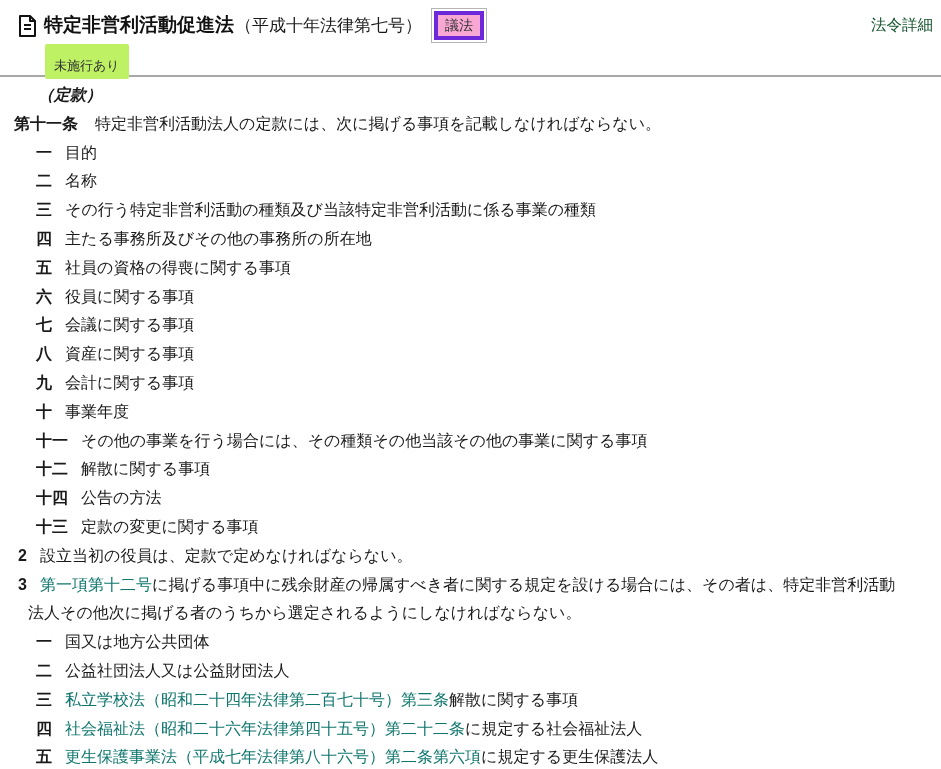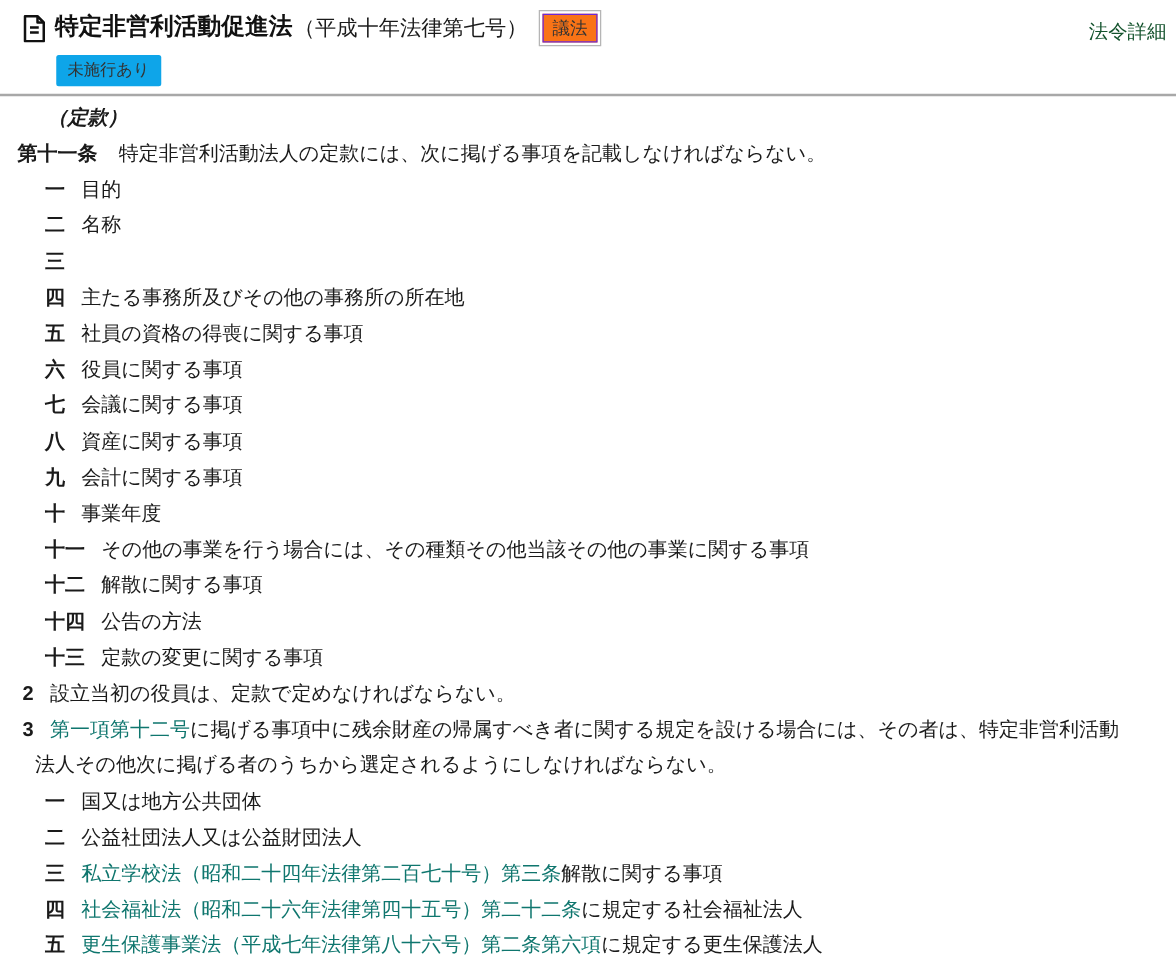--- a/index.html
+++ b/index.html
@@ -37,44 +37,44 @@
   .law-number {
     font-size: 17px;
     color: #1a1a1a;
     margin-left: 1px;
   }
   .giho-badge {
     display: inline-block;
     margin-left: 12px;
     font-size: 14px;
     color: #333333;
-    border: 1px solid #6d28d9;
+    border: 4px solid #6d28d9;
     outline: 1px solid #b5b5b5;
     outline-offset: 2px;
     padding: 1px 7px 2px 7px;
-    background: #f97316;
+    background: #f9a8d4;
     line-height: 1.3;
   }
   .detail-link {
     position: absolute;
     right: 8px; top: 15px;
     font-size: 15.5px;
     color: #14532d;
     text-decoration: none;
     cursor: pointer;
   }
 
   
   .tag-row { padding: 4px 0 0 45px; height: 33px; }
   .status-tag {
     display: inline-block;
-    background: #0ea5e9;
+    background: #bef264;
     color: #333333;
     font-size: 13px;
-    padding: 4px 9px 5px 9px;
+    padding: 14px 9px 5px 9px;
     border-radius: 2px;
     line-height: 1.2;
   }
 
   
   .divider {
     border: none;
     border-top: 2px solid #a8a8a8;
     width: 941px;
     margin-top: 2px;
@@ -162,20 +162,21 @@
     <div class="item">
         <span class="inum">一</span>
         <span>目的</span>
       </div>
     <div class="item">
         <span class="inum">二</span>
         <span>名称</span>
       </div>
     <div class="item">
         <span class="inum">三</span>
+        <span>その行う特定非営利活動の種類及び当該特定非営利活動に係る事業の種類</span>
       </div>
     <div class="item">
         <span class="inum">四</span>
         <span>主たる事務所及びその他の事務所の所在地</span>
       </div>
     <div class="item">
         <span class="inum">五</span>
         <span>社員の資格の得喪に関する事項</span>
       </div>
     <div class="item">

